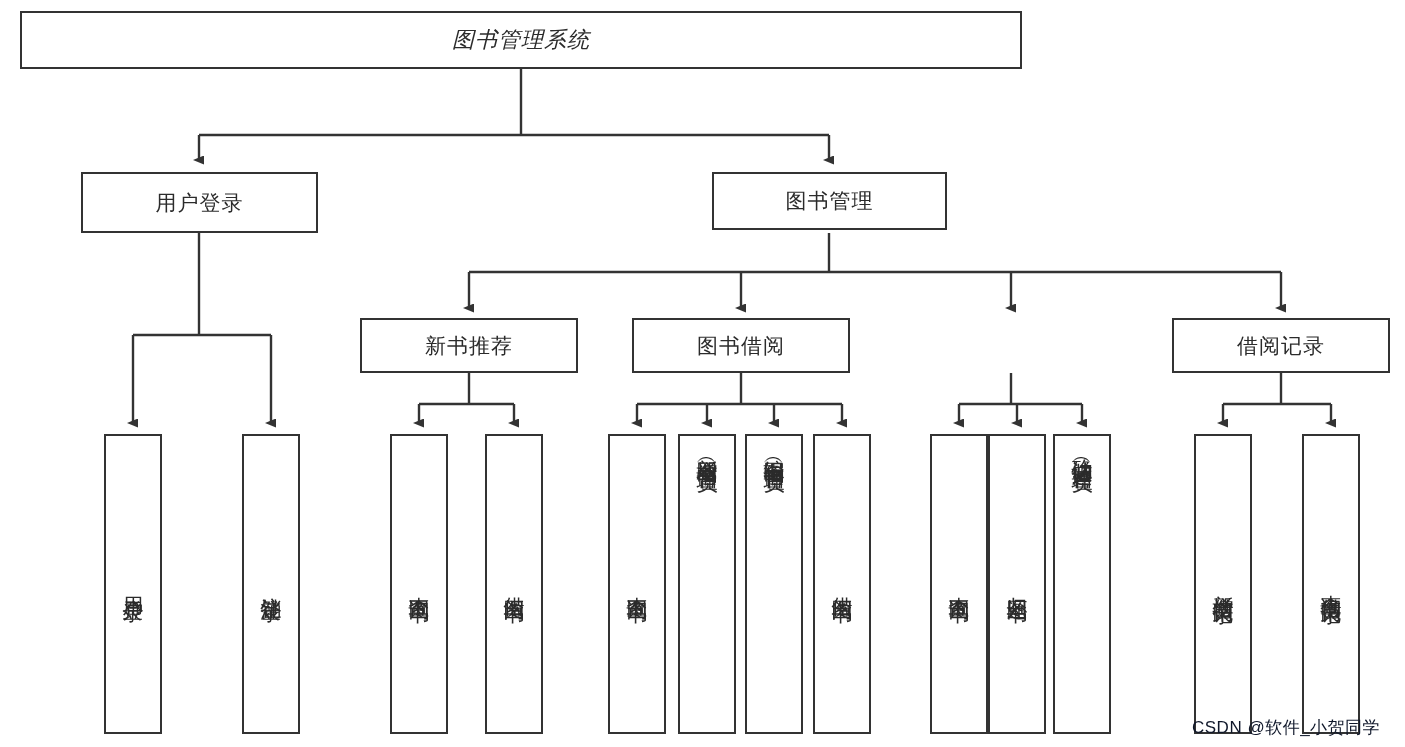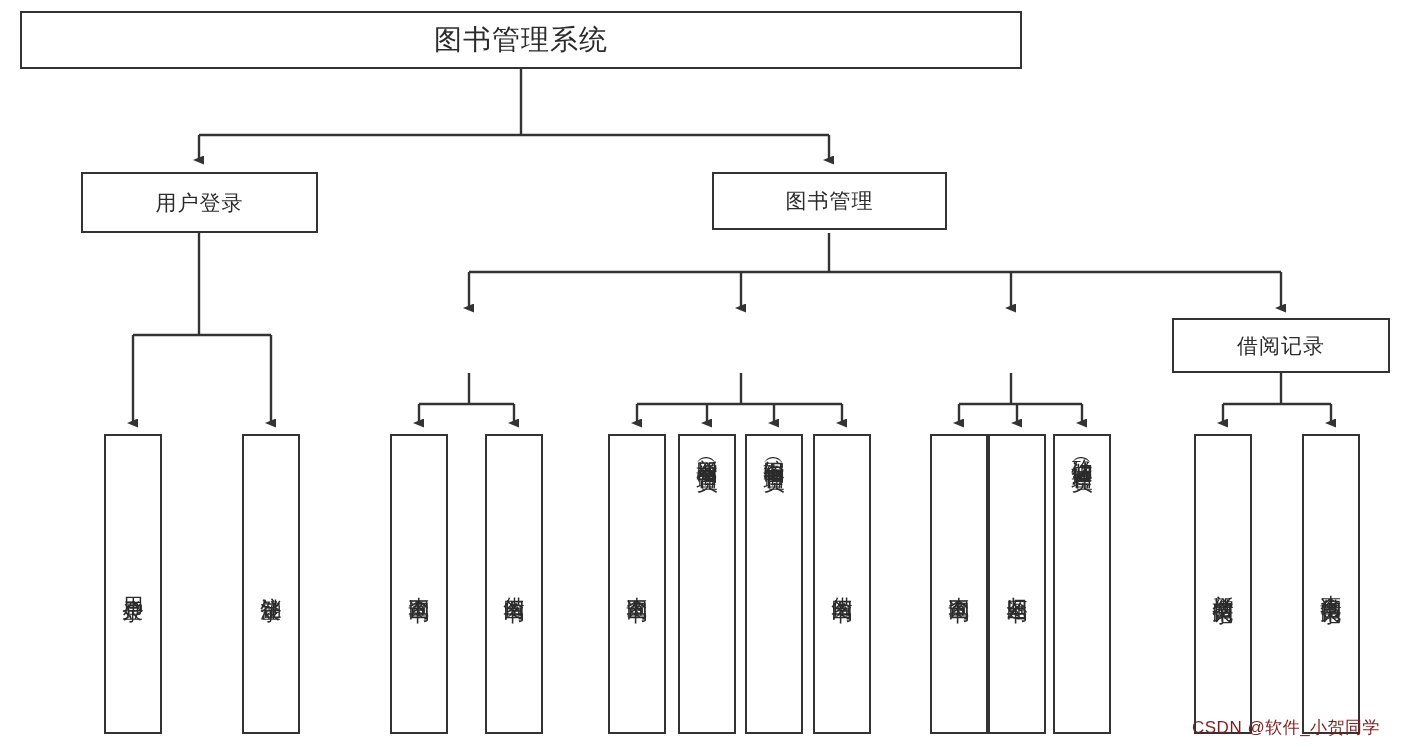--- a/index.html
+++ b/index.html
@@ -52,26 +52,27 @@
     line-height: 1.04;
     letter-spacing: 2px;
     white-space: nowrap;
     display: block;
   }
   .node.vert.centered {
     align-items: center;
     padding-top: 0;
   }
   .node.root {
-    font-size: 28px;
+    font-size: 22px;
+    font-style: italic;
   }
   .watermark {
     position: absolute;
     font-size: 17px;
-    color: #7f1d1d;
+    color: #0f172a;
     letter-spacing: 0.5px;
     white-space: nowrap;
     user-select: none;
   }
 </style>
 </head>
 <body>
 
 <div id="diagram-root">
 
@@ -129,20 +130,26 @@
     <span>图书管理系统</span>
   </div>
 
   <div class="node horiz" style="left:81px; top:172px; width:237px; height:61px;">
     <span>用户登录</span>
   </div>
   <div class="node horiz" style="left:712px; top:172px; width:235px; height:58px;">
     <span>图书管理</span>
   </div>
 
+  <div class="node horiz" style="left:360px; top:318px; width:218px; height:55px;">
+    <span>新书推荐</span>
+  </div>
+  <div class="node horiz" style="left:632px; top:318px; width:218px; height:55px;">
+    <span>图书借阅</span>
+  </div>
   <div class="node horiz" style="left:1172px; top:318px; width:218px; height:55px;">
     <span>借阅记录</span>
   </div>
 
   <div class="node vert centered" style="left:104px; top:434px; width:58px; height:300px;">
     <span class="vtext">用户登录</span>
   </div>
   <div class="node vert centered" style="left:242px; top:434px; width:58px; height:300px;">
     <span class="vtext">注销登录</span>
   </div>

